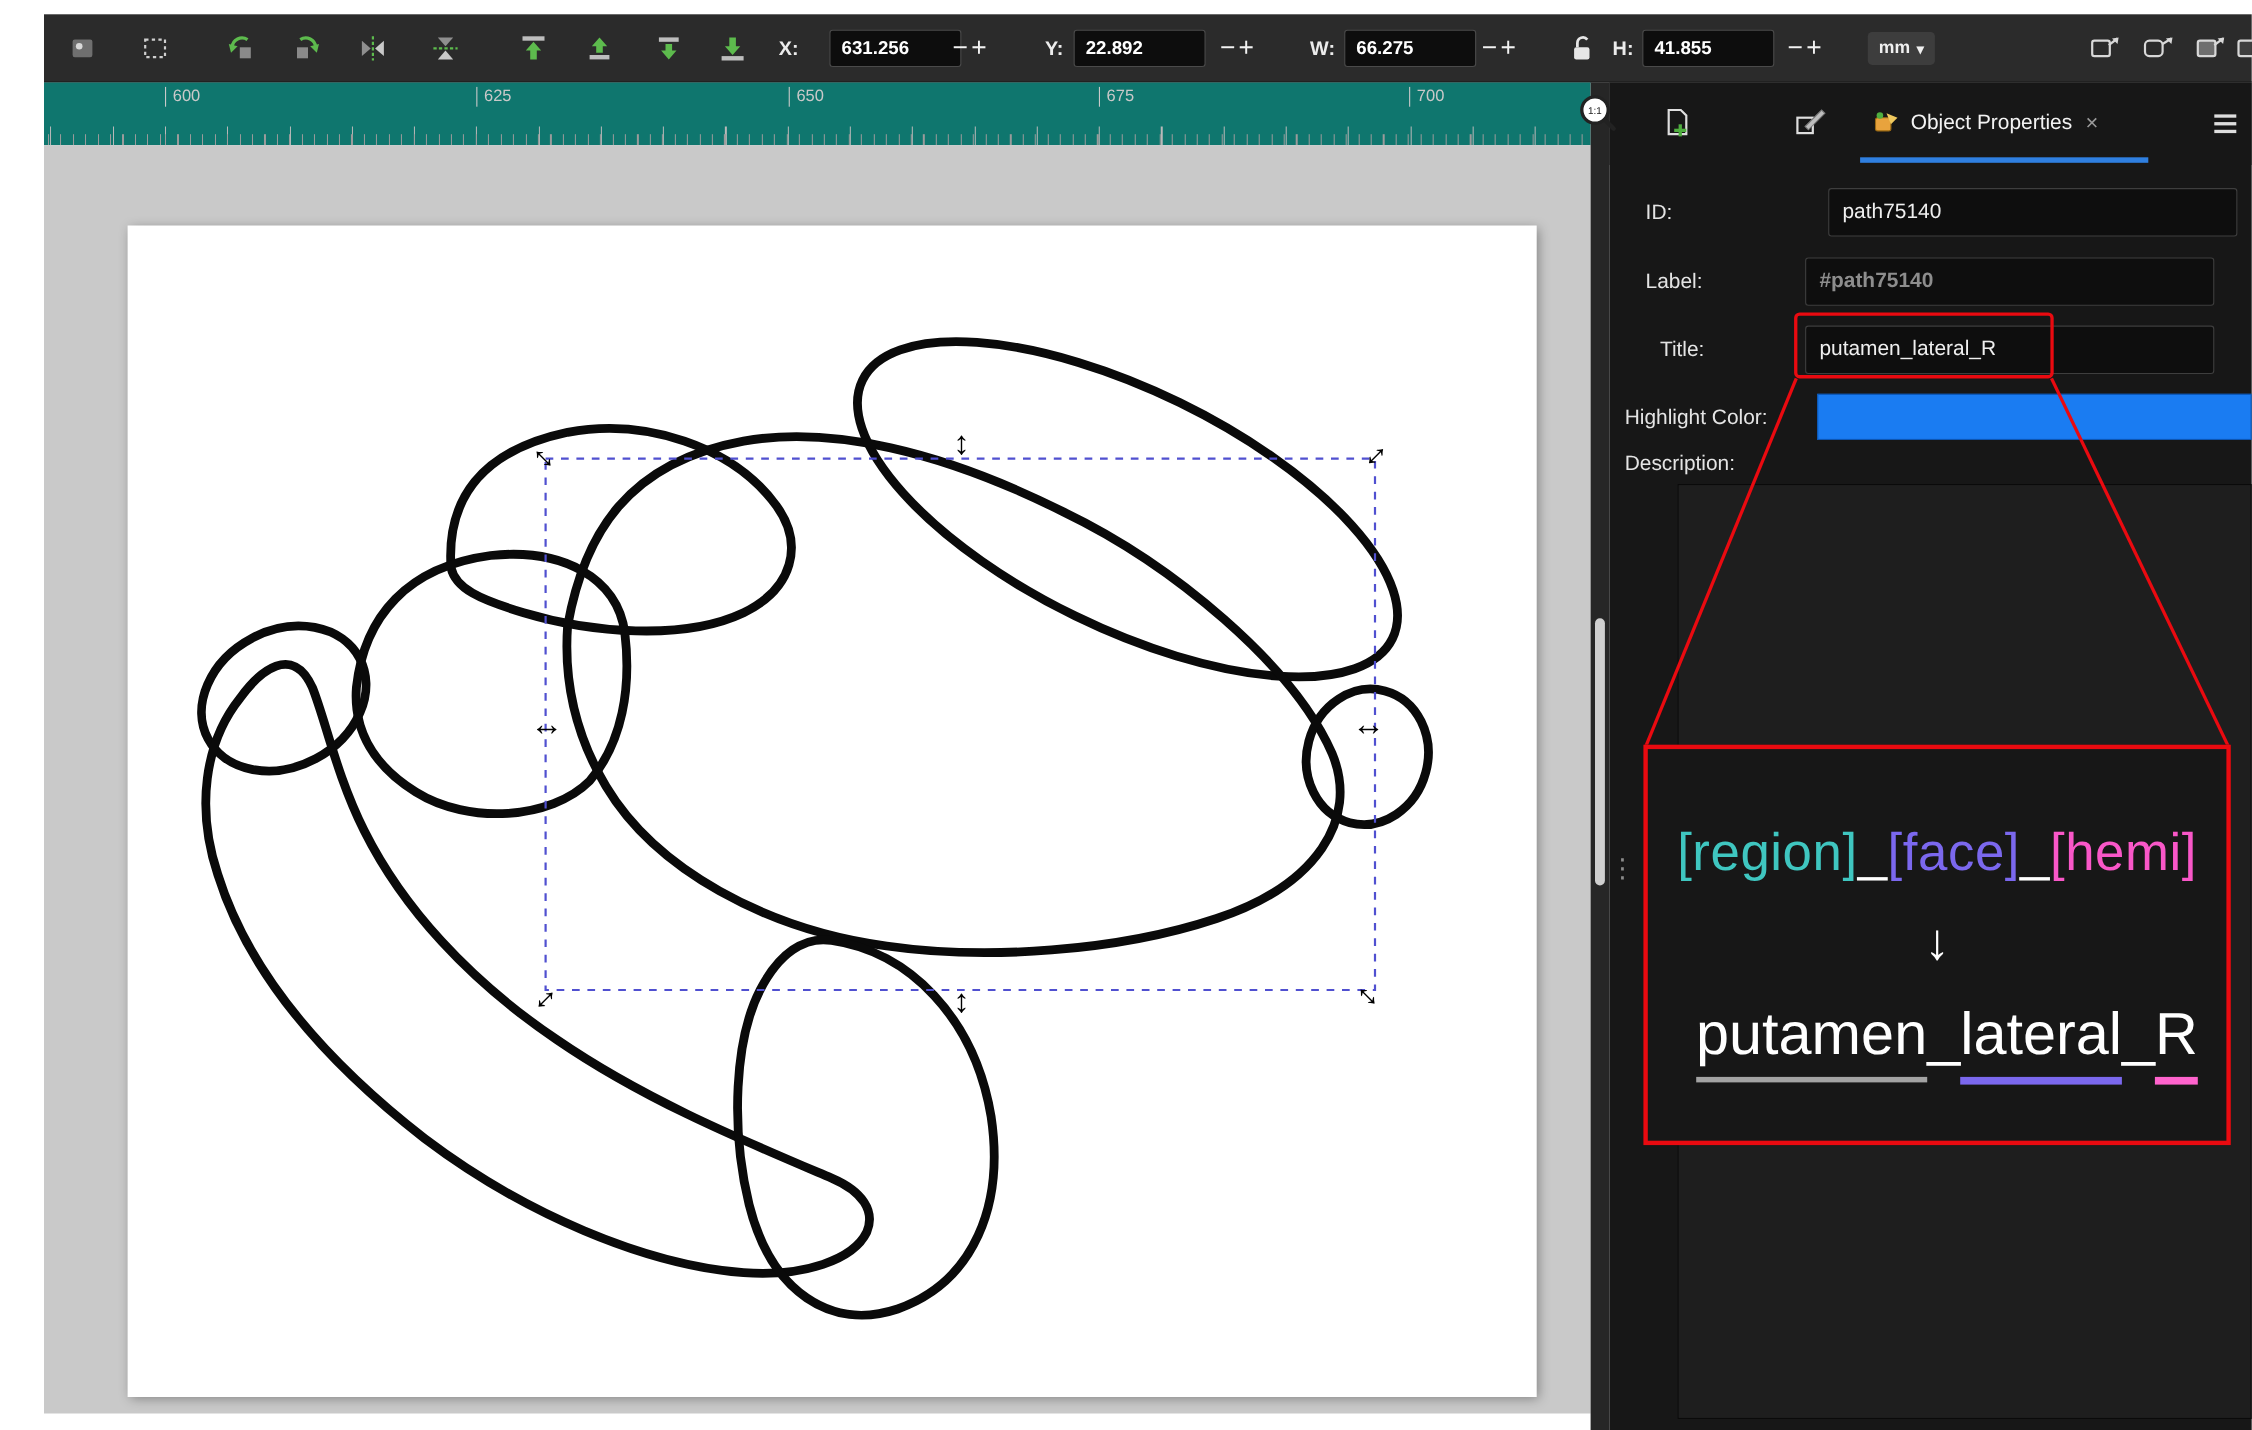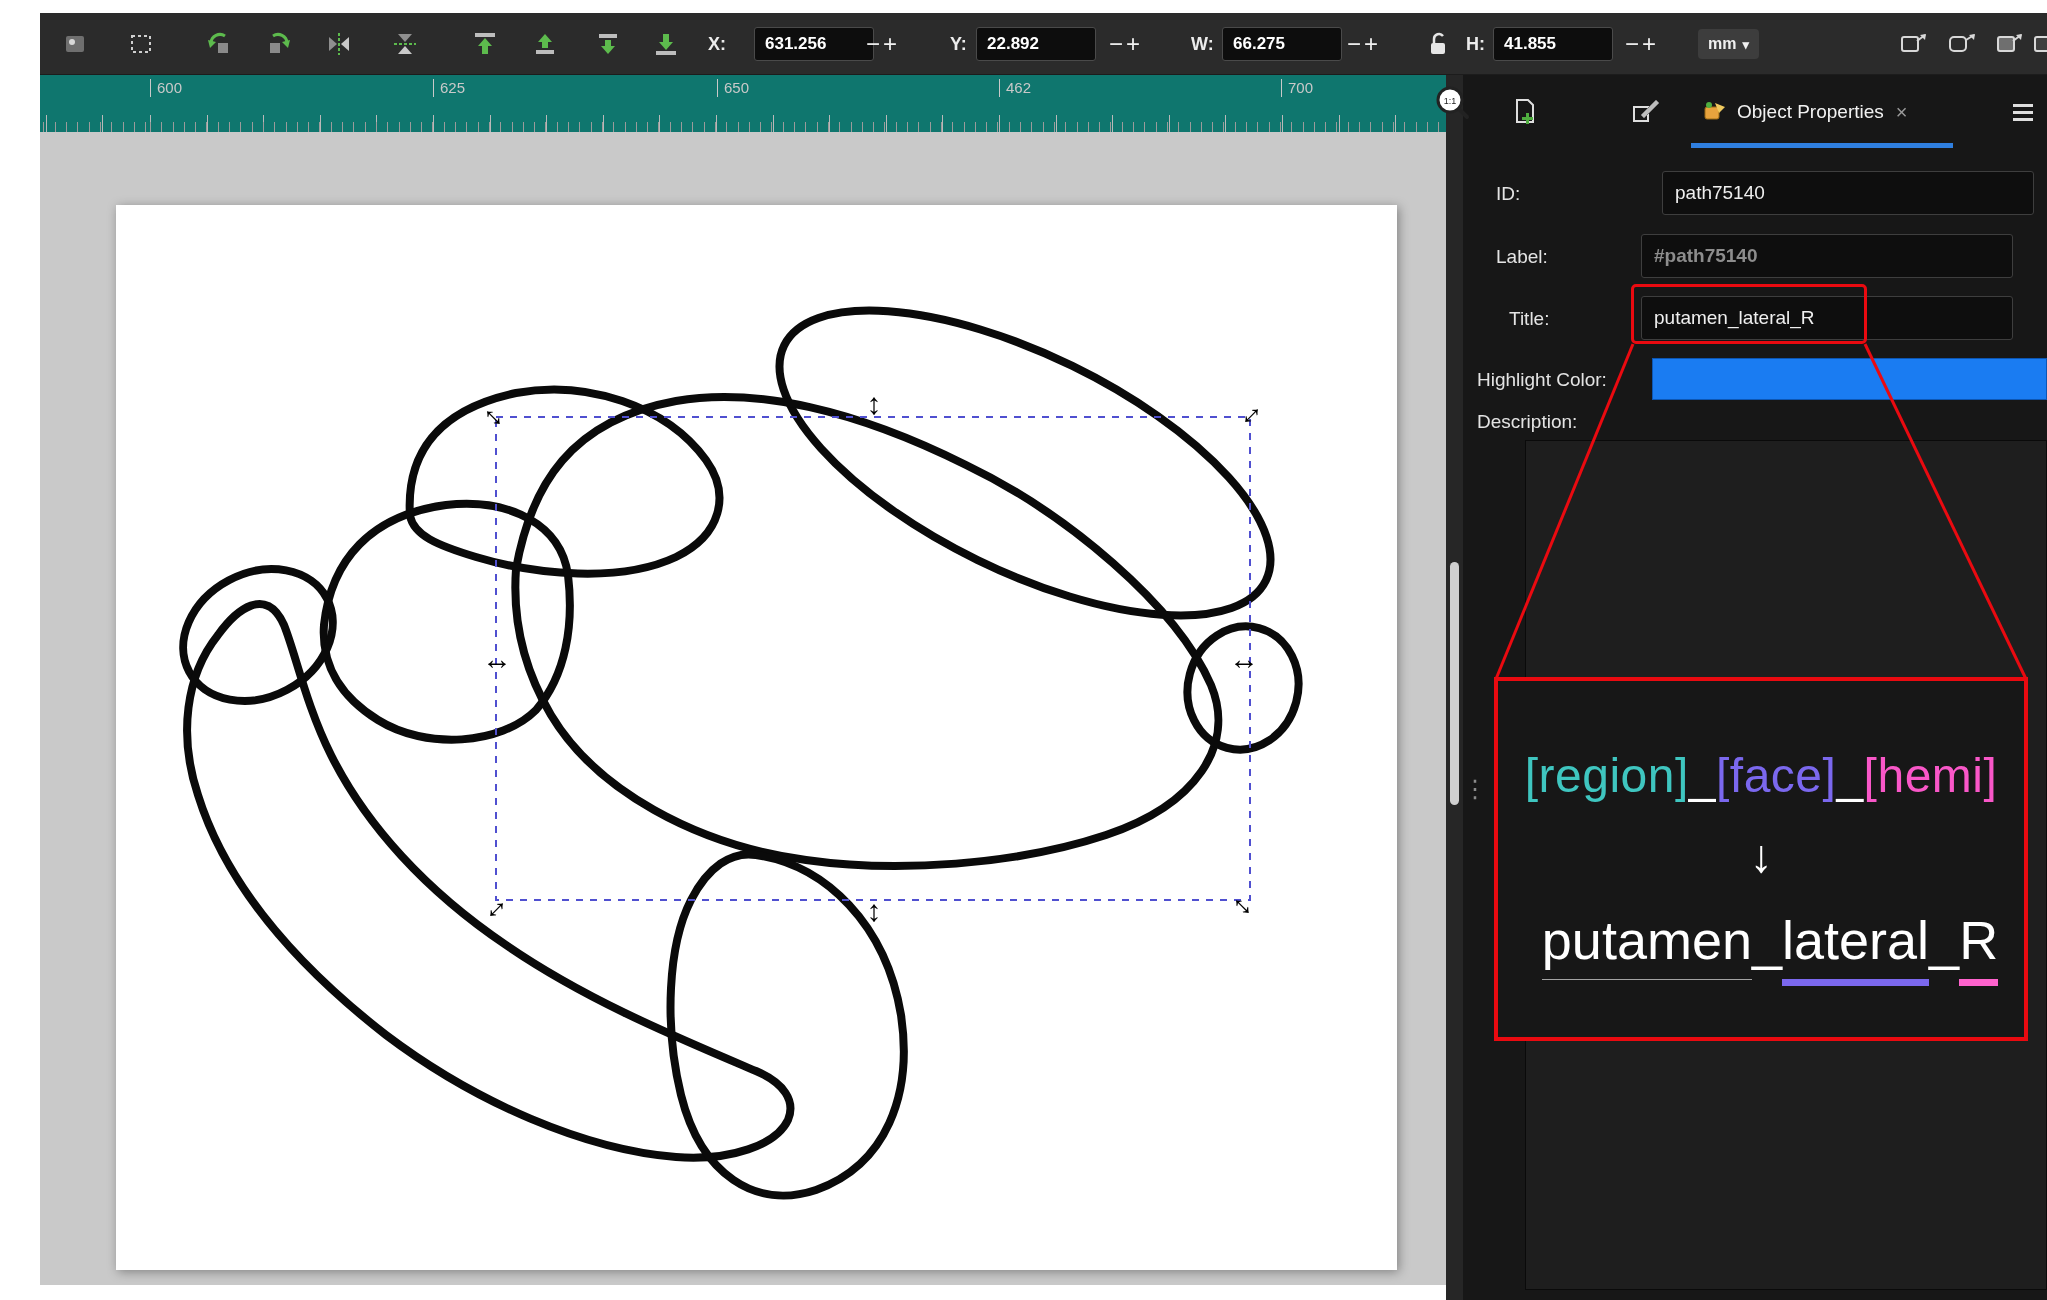--- a/index.html
+++ b/index.html
@@ -72,21 +72,21 @@
                   border:3px solid #ea0a10; border-radius:5px; }
   .connector { position:absolute; left:0; top:0; width:584px; height:1225px; pointer-events:none; }
   .callout { position:absolute; left:31px; top:602px; width:534px; height:364px;
              border:4px solid #ea0a10; background:#171717; display:flex; flex-direction:column;
              align-items:center; justify-content:center; gap:30px; }
   .scheme { font-size:48px; letter-spacing:.5px; white-space:nowrap; }
   .c-region { color:#3fc6c0; } .c-face { color:#7b68ee; } .c-hemi { color:#f957c8; }
   .c-white { color:#ffffff; }
   .downarrow { color:#ffffff; font-size:46px; line-height:1; }
   .result { font-size:54px; color:#ffffff; white-space:nowrap; }
-  .u-teal   { border-bottom:1px solid #a3a3a3; padding-bottom:9px;margin-left:18px; }
+  .u-teal   { border-bottom:5px solid #a3a3a3; padding-bottom:9px;margin-left:18px; }
   .u-purple { border-bottom:7px solid #7b68ee; padding-bottom:9px; }
   .u-pink   { border-bottom:7px solid #ff63cd; padding-bottom:9px; }
   .resize-dots { position:absolute; left:0px; top:700px; color:#8b8b8b; font-size:24px; letter-spacing:0; }
 
   svg { display:block; }
 </style>
 </head>
 <body>
 
 <div class="app">
@@ -227,21 +227,21 @@
           <polygon points="27,3 21,4 26,9" fill="#d8d8d8"></polygon>
       </svg>
     </div>
   </div>
 
   <div class="ruler">
     <div class="nums">
       <span class="rlabel" style="left:110px;">600</span>
       <span class="rlabel" style="left:393px;">625</span>
       <span class="rlabel" style="left:677px;">650</span>
-      <span class="rlabel" style="left:959px;">462</span>
+      <span class="rlabel" style="left:959px;">675</span>
       <span class="rlabel" style="left:1241px;">700</span>
     </div>
     <div class="ticks-major"></div>
     <div class="ticks-minor"></div>
     <div class="zoombadge">
       <svg width="40" height="40" viewBox="0 0 40 40">
         <circle cx="18" cy="17" r="12" fill="#ffffff" stroke="#222" stroke-width="3"></circle>
         <line x1="27" y1="26" x2="35" y2="34" stroke="#222" stroke-width="4" stroke-linecap="round"></line>
         <text x="18" y="21" font-size="9" font-family="Liberation Sans, sans-serif" text-anchor="middle" fill="#222">1:1</text>
       </svg>

